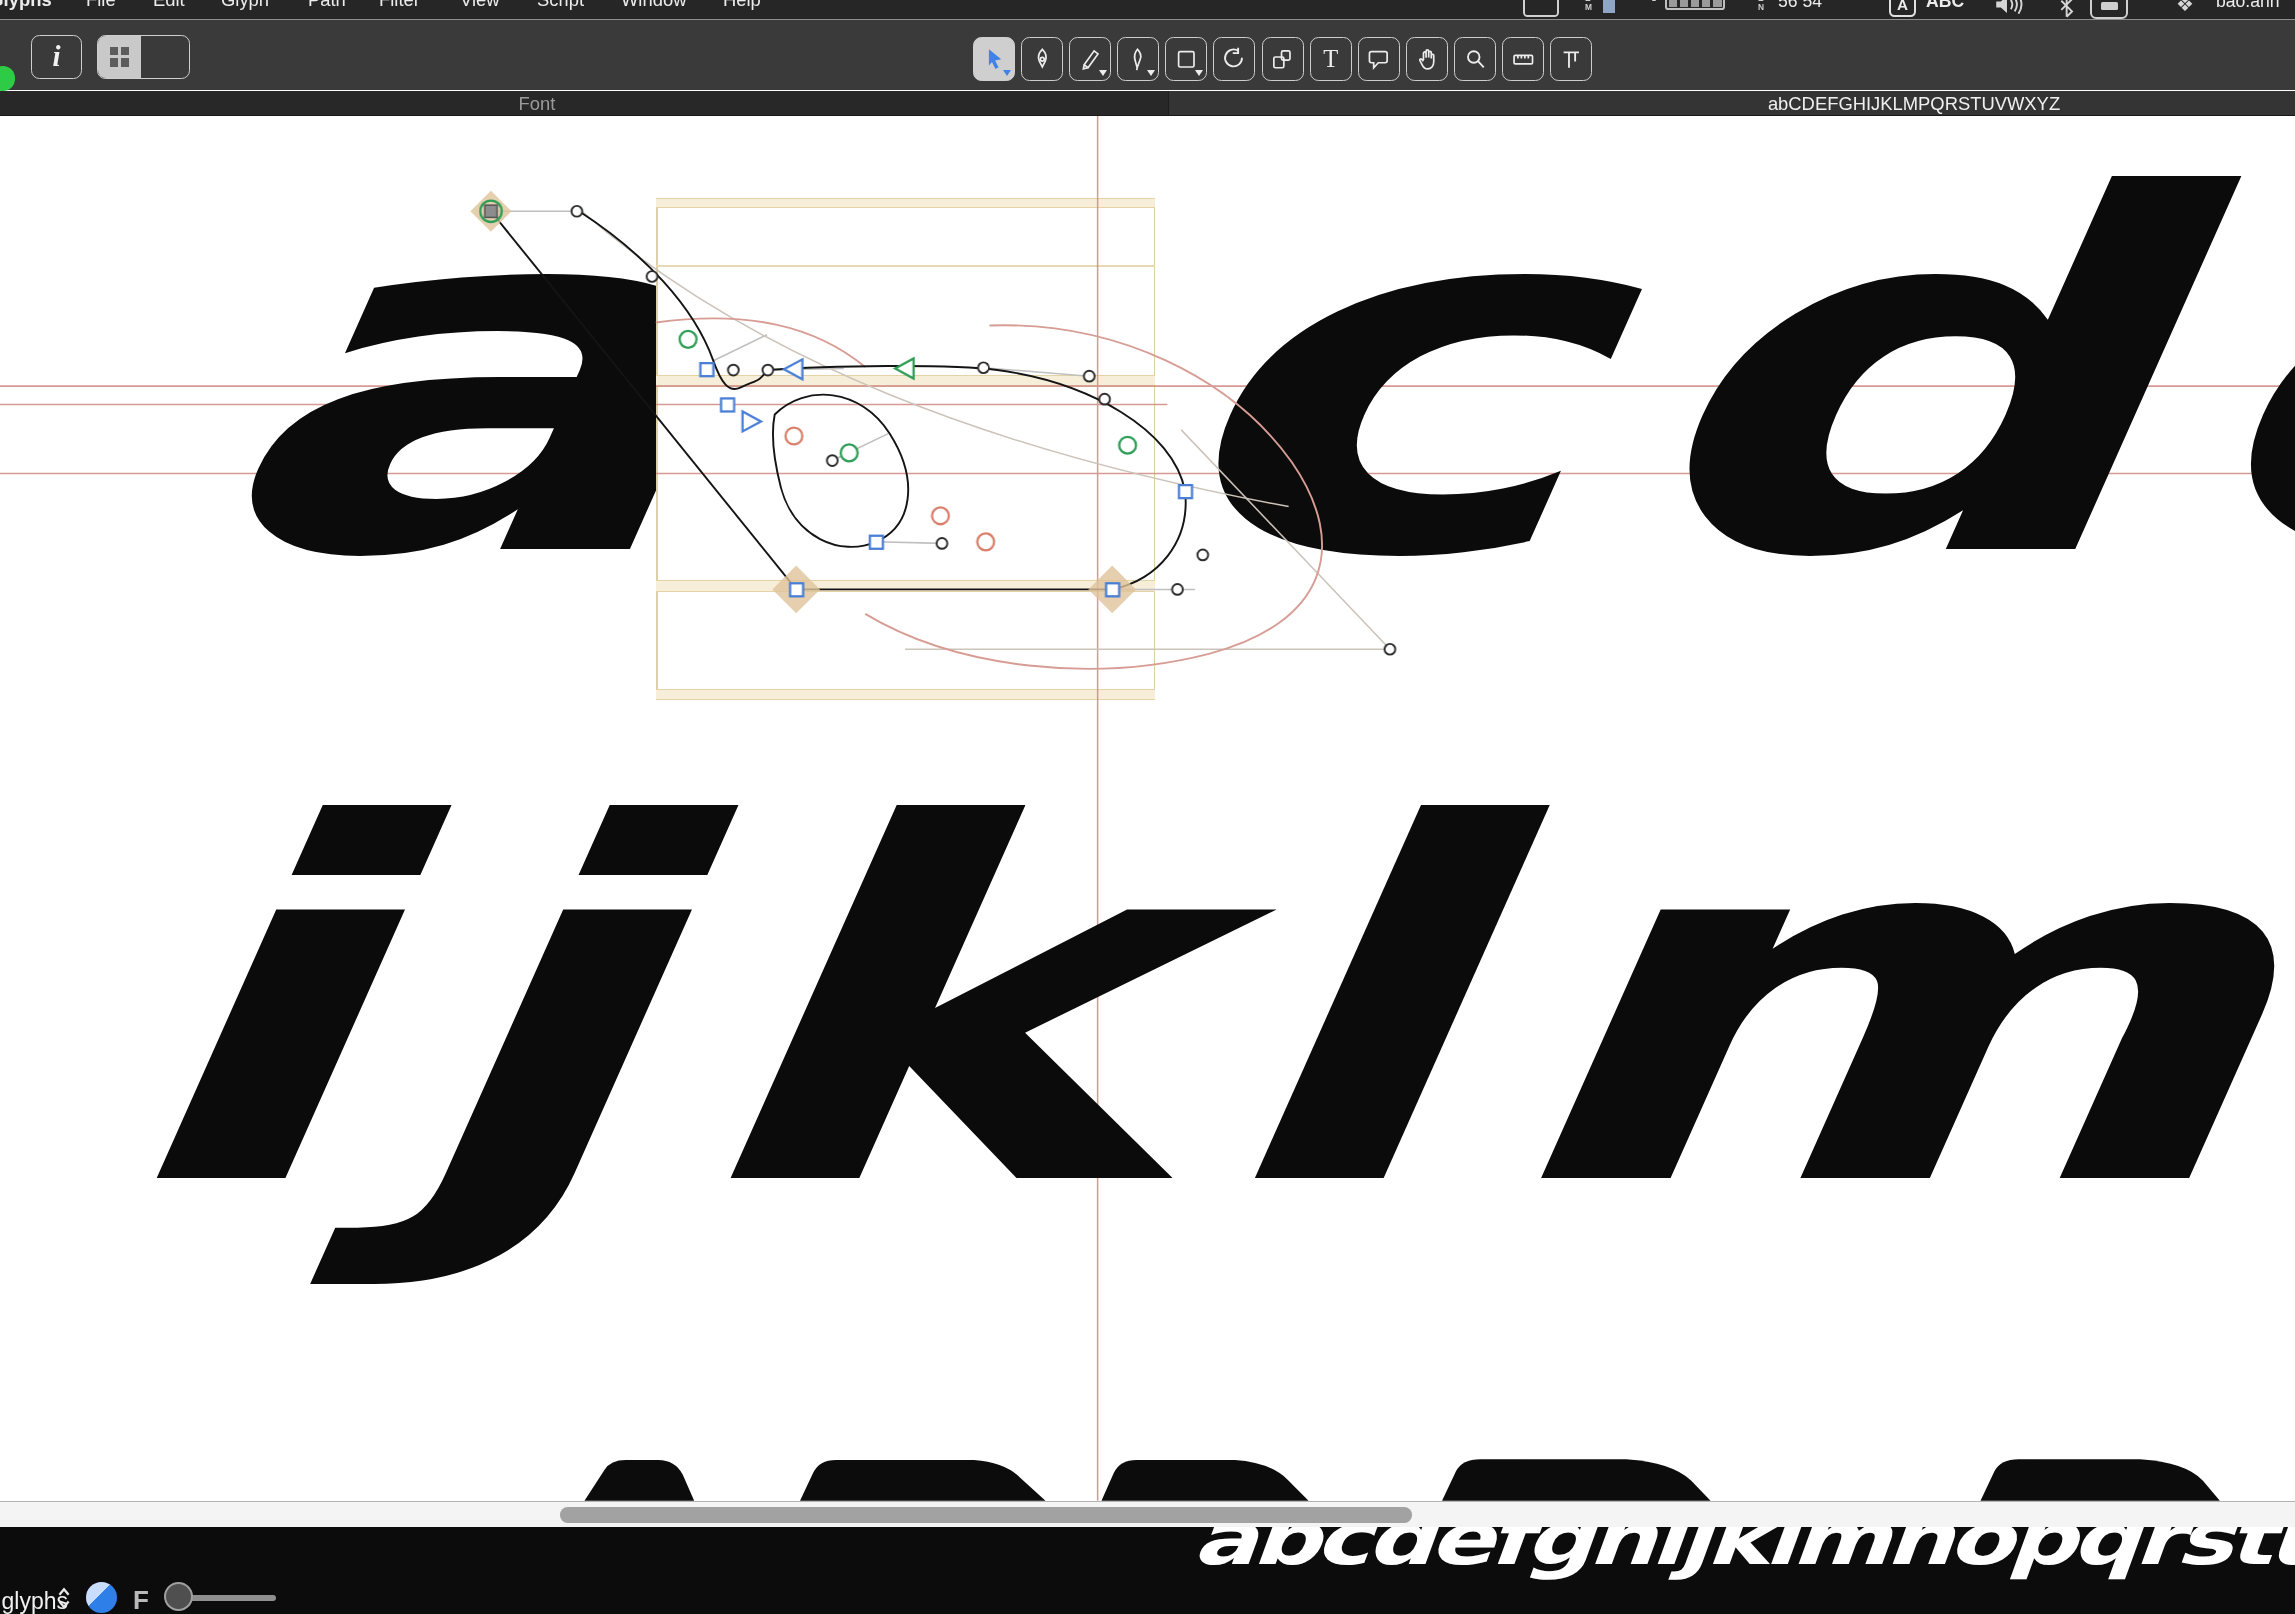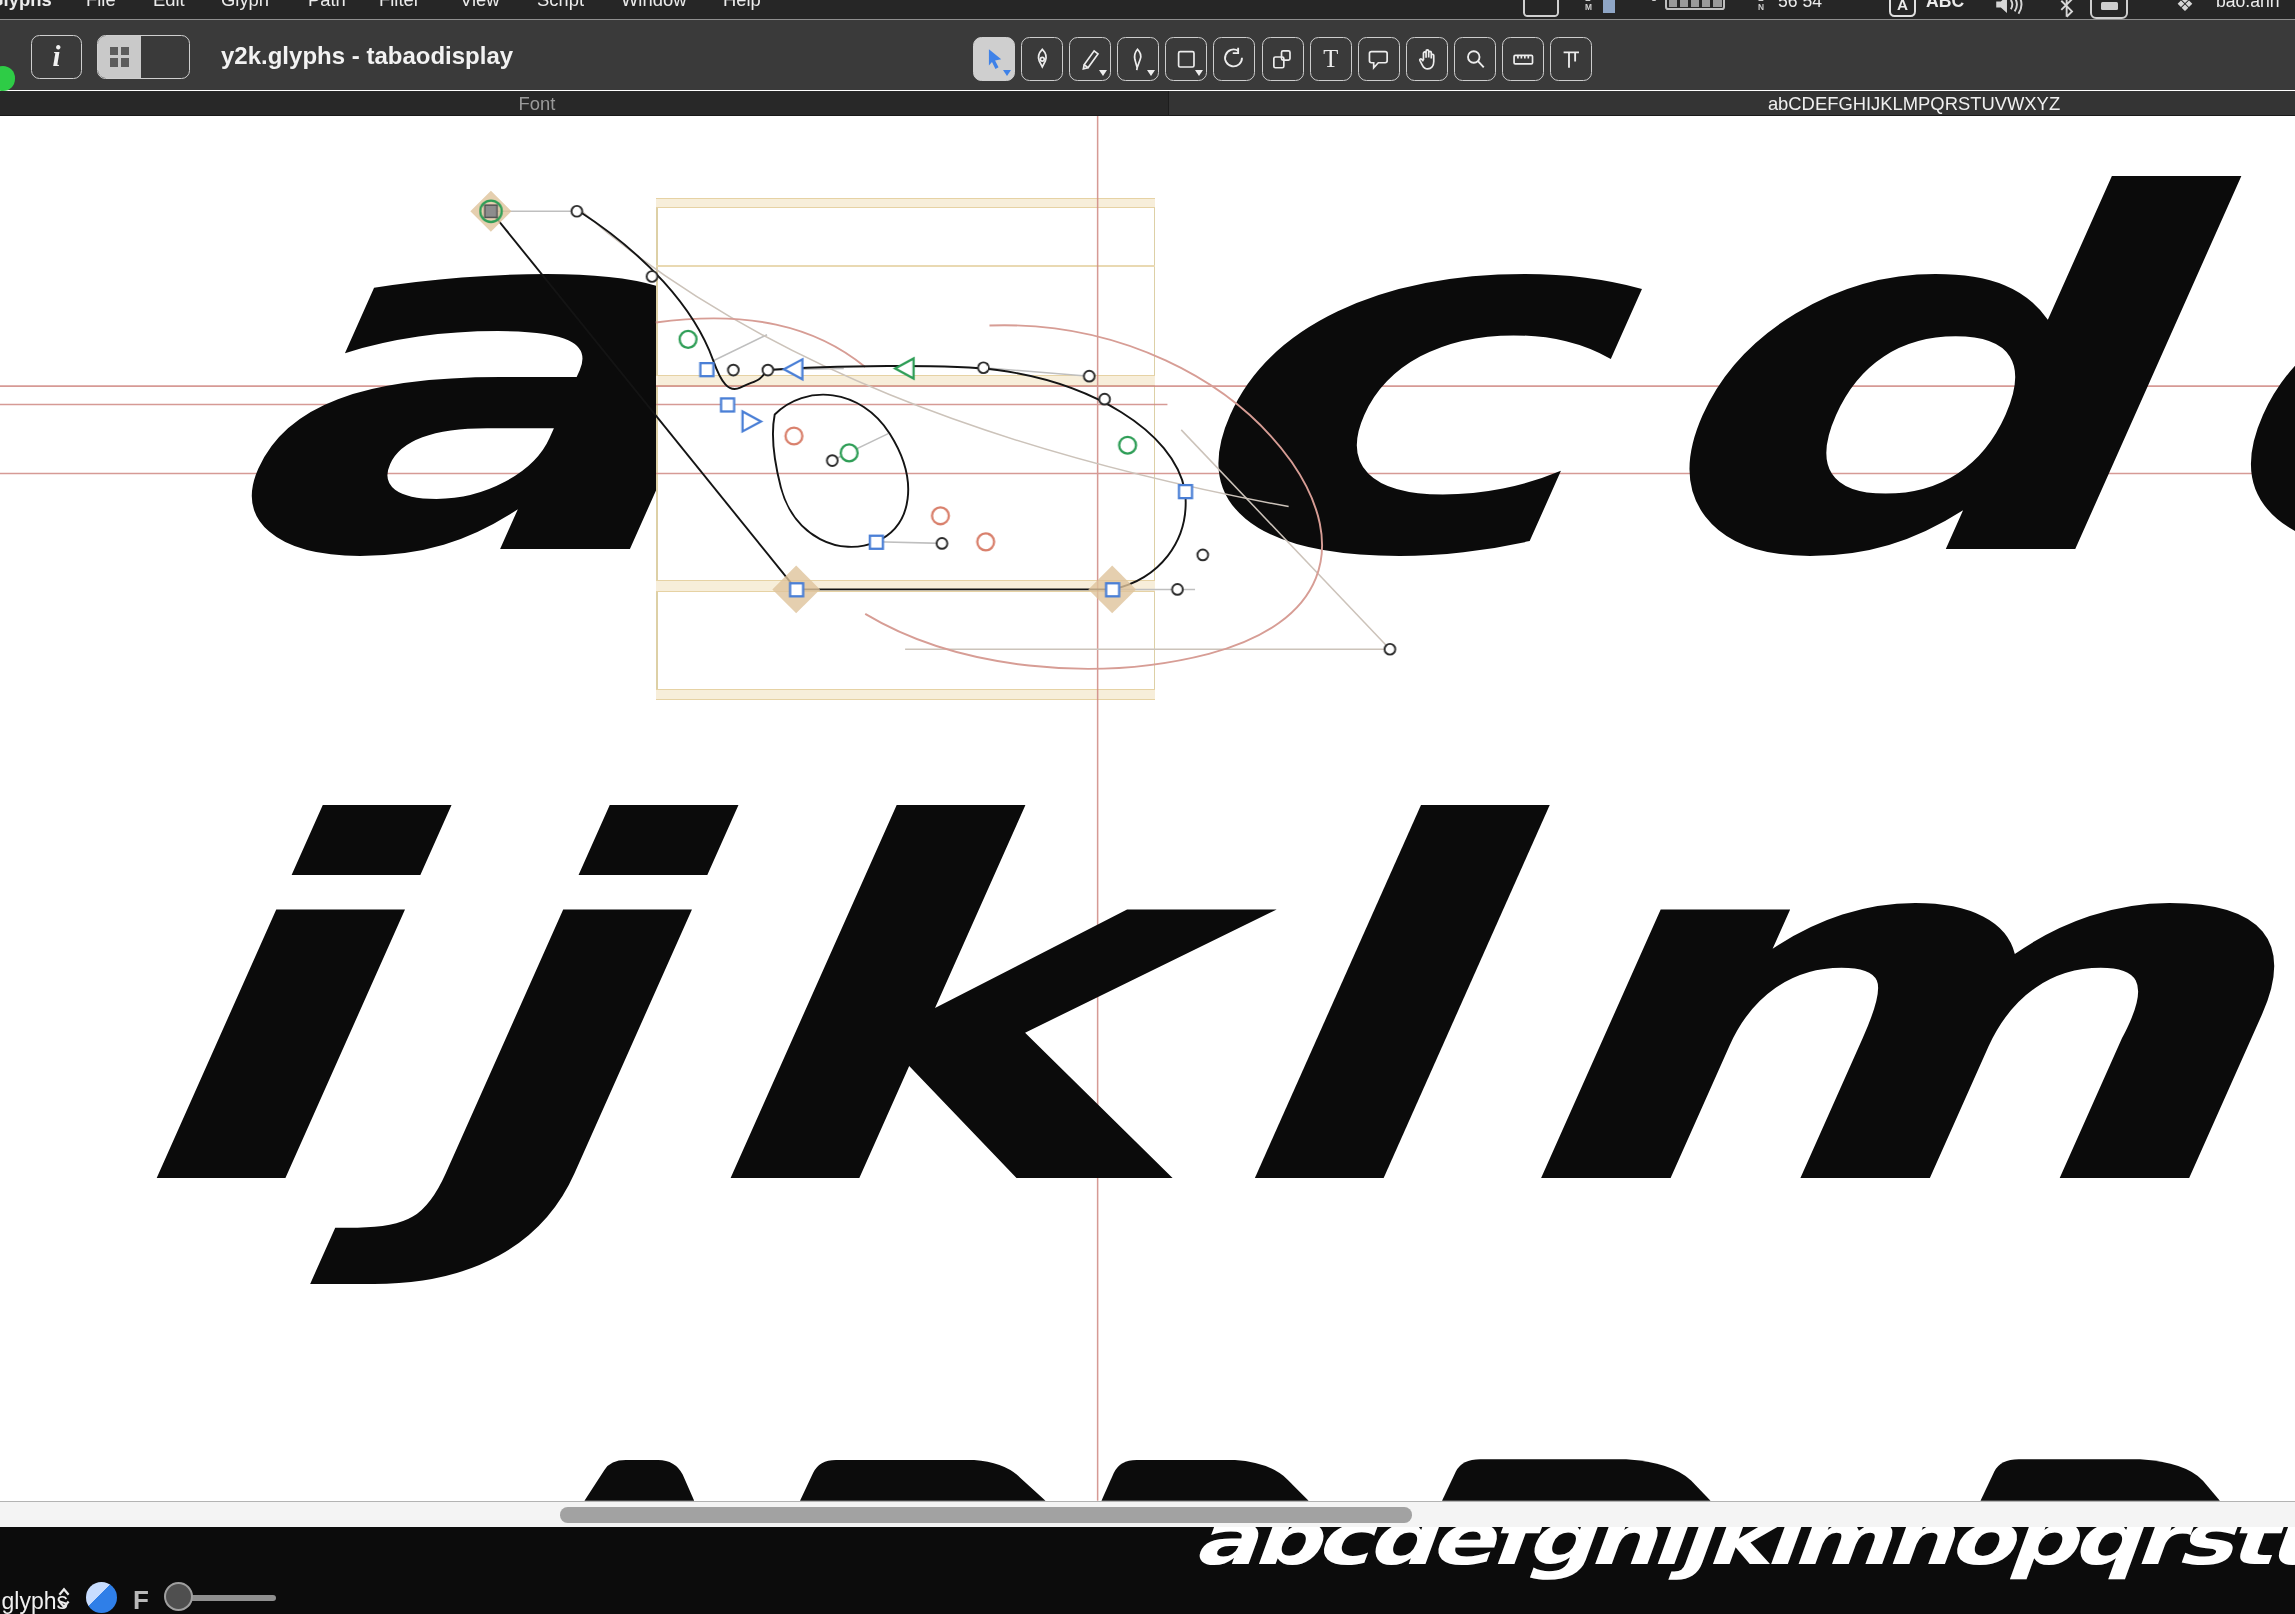--- a/index.html
+++ b/index.html
@@ -273,21 +273,20 @@
     <div class="seg-left">
       <span class="gridic">
           <i></i>
           <i></i>
           <i></i>
           <i></i>
         </span>
     </div>
     <div class="seg-right"></div>
   </div>
-  <div class="wtitle">y2k.glyphs - tabaodisplay</div>
 
   <div class="tools">
     <div class="tool active">
       <svg width="24.6" height="24.6" viewBox="0 0 32 32">
           <path d="M9 3 L25 16 L17 17.5 L21.5 26.5 L17.5 28.5 L13 19.5 L9 24 Z" fill="#3f82e8"></path>
         </svg>
       <span class="caret blue"></span>
     </div>
     <div class="tool">
       <svg width="24.6" height="24.6" viewBox="0 0 32 32" fill="none" stroke="#ededed" stroke-width="2.2">

